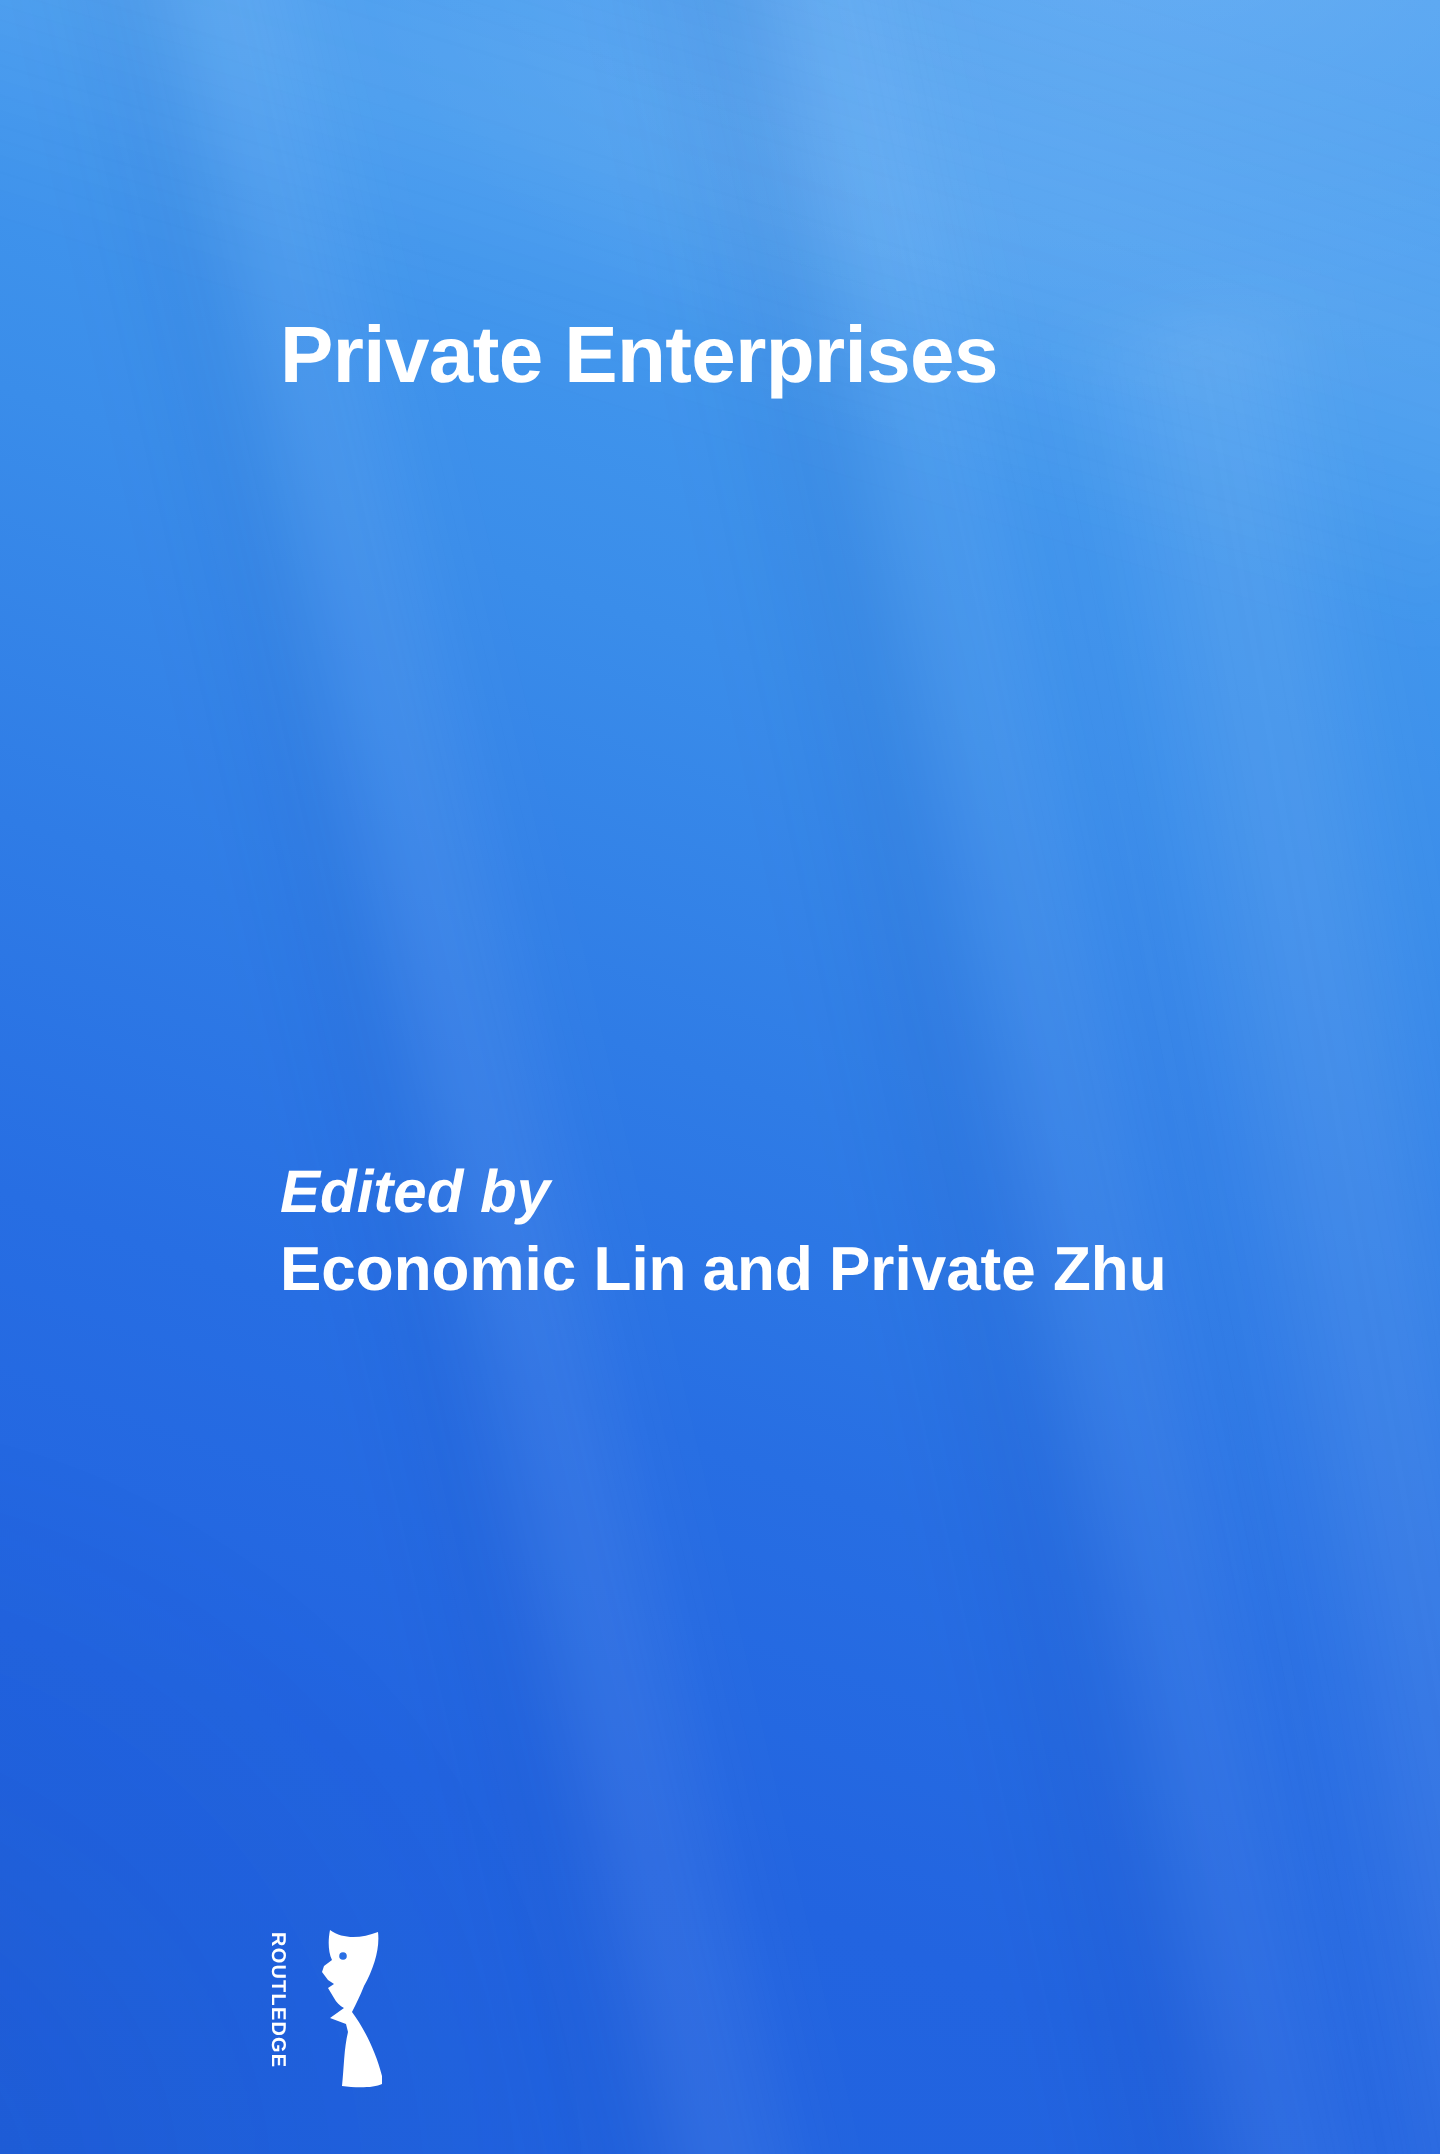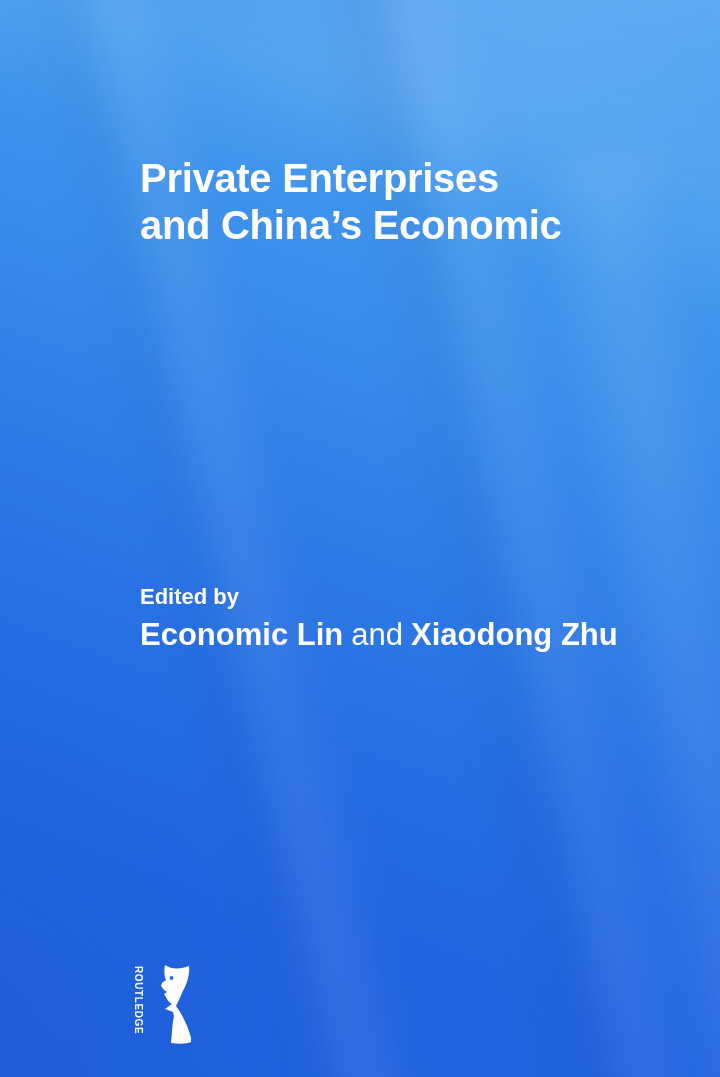--- a/index.html
+++ b/index.html
@@ -61,25 +61,25 @@
   .title {
     position: absolute; left: 140px; top: 155px; margin: 0;
     color: #FFFFFF;
     font-size: 40px; font-weight: bold;
     line-height: 47px; letter-spacing: -0.3px;
   }
   .title .line { display: block; }
 
   .editors { position: absolute; left: 140px; top: 578px; color: #FFFFFF; }
   .edited-by {
-    font-weight: bold;
-    font-size: 22px; line-height: 38px;
+    font-style: italic; font-weight: bold;
+    font-size: 30px; line-height: 38px;
   }
   .names { font-size: 31px; line-height: 38px; font-weight: bold; }
-  .names .conj { font-weight: normal; margin: 0 0.26em; }
+  .names .conj { font-weight: bold; margin: 0 0.26em; }
 
   .logo {
     position: absolute; left: 131px; top: 962px;
     display: flex; flex-direction: row; align-items: flex-start;
   }
   .wordmark {
     writing-mode: vertical-rl;
     color: #FFFFFF; font-weight: bold;
     font-size: 10px; letter-spacing: 0.6px;
     height: 68px; width: 14px; line-height: 14px;
@@ -94,27 +94,26 @@
 
   <div class="wash"></div>
   <div class="streak streak-top"></div>
   <div class="streak streak-a"></div>
   <div class="streak streak-b"></div>
   <div class="streak streak-c"></div>
   <div class="streak streak-bl"></div>
 
   <h1 class="title">
     <span class="line">Private Enterprises</span>
-    <span class="line">and China’s Economic</span>
   </h1>
 
   <div class="editors">
     <div class="edited-by">Edited by</div>
     <div class="names">
-      <span class="name">Economic Lin</span><span class="conj">and</span><span class="name">Xiaodong Zhu</span>
+      <span class="name">Economic Lin</span><span class="conj">and</span><span class="name">Private Zhu</span>
     </div>
   </div>
 
   <div class="logo">
     <div class="wordmark">ROUTLEDGE</div>
     <svg class="colophon" viewBox="0 0 55 85" xmlns="http://www.w3.org/2000/svg" aria-hidden="true">
       <path fill="#FFFFFF" d="
         M20,3
         C27,8 36,7 44,4
         C45,12 42,22 37,31

